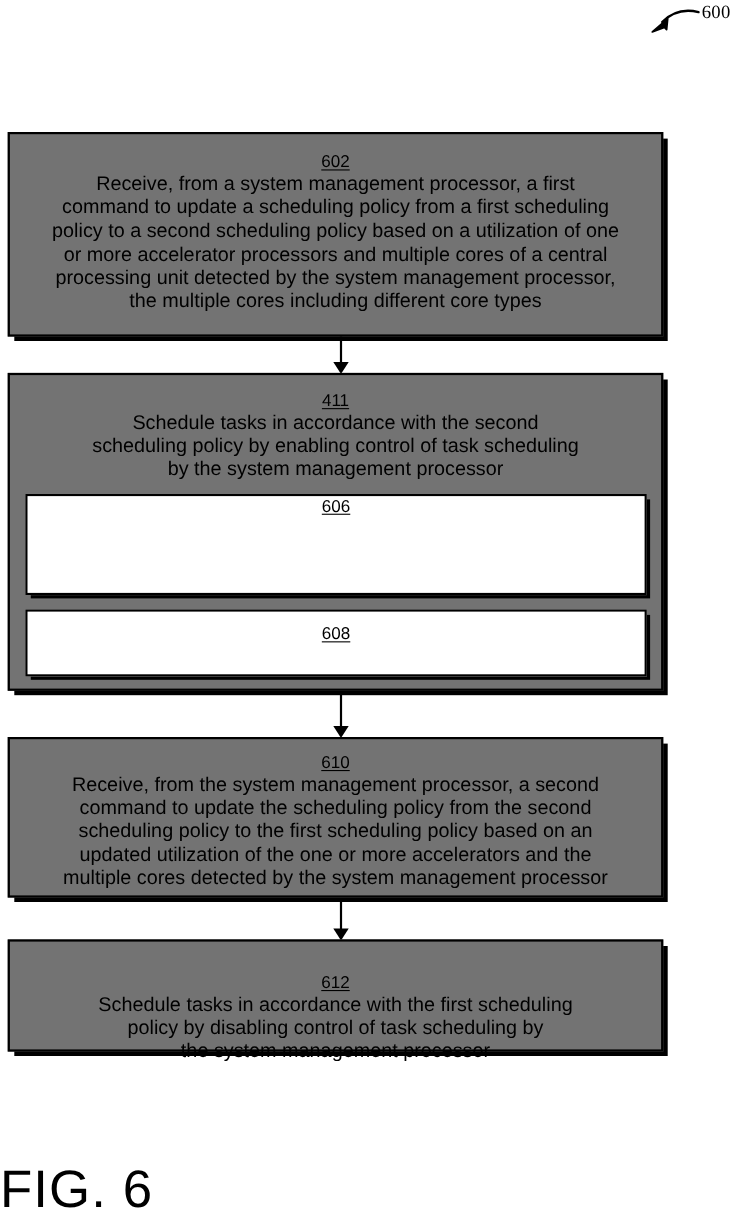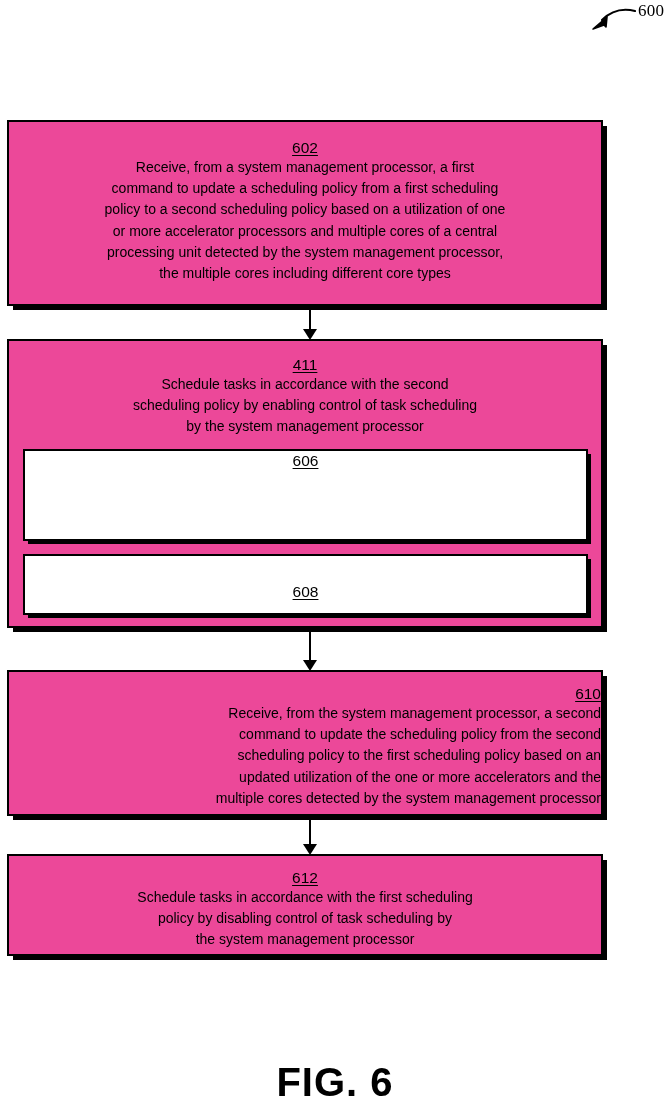--- a/index.html
+++ b/index.html
@@ -45,21 +45,21 @@
     position: absolute;
     left: 0;
     top: 0;
     width: 670px;
     height: 1010px;
   }
 
   .node {
     position: absolute;
     box-sizing: border-box;
-    background: #ec4899;
+    background: #737373;
     border: 2px solid #000000;
     box-shadow: 5px 5px 0 -1px #000000;
     text-align: center;
   }
 
   .node-inner {
     position: absolute;
     box-sizing: border-box;
     background: #ffffff;
     border: 2px solid #000000;
@@ -72,34 +72,34 @@
     font-size: 15.5px;
     line-height: 19px;
     text-decoration: underline;
     text-underline-offset: 2px;
     margin: 0;
     padding: 0;
   }
 
   .step-text {
     display: block;
-    font-size: 14px;
+    font-size: 18px;
     line-height: 21.2px;
     white-space: pre-line;
     margin: 0;
     padding: 0;
   }
 
   
   #node-602 { left: 7px;  top: 120px; width: 596px; height: 186px; padding-top: 16px; }
   #node-604 { left: 7px;  top: 339px; width: 596px; height: 289px; padding-top: 14px; }
   #node-606 { left: 14px; top: 108px; width: 565px; height: 92px;  }
-  #node-608 { left: 14px; top: 213px; width: 565px; height: 61px;  padding-top: 26px; }
-  #node-610 { left: 7px;  top: 670px; width: 596px; height: 146px; padding-top: 12px; text-align: right; }
-  #node-612 { left: 7px;  top: 854px; width: 596px; height: 102px; padding-top: 12px; }
+  #node-608 { left: 14px; top: 213px; width: 565px; height: 61px;  padding-top: 11px; }
+  #node-610 { left: 7px;  top: 670px; width: 596px; height: 146px; padding-top: 12px; }
+  #node-612 { left: 7px;  top: 854px; width: 596px; height: 102px; padding-top: 28px; }
 
   
   .connector {
     position: absolute;
     left: 303px;
     width: 15px;
   }
   .connector .shaft {
     position: absolute;
     left: 6px;
@@ -128,23 +128,23 @@
   #conn-3 { top: 817px; height: 38px; }
   #conn-3 .shaft { height: 28px; }
   #conn-3 .head  { top: 27px; }
 
   
   #fig-caption {
     position: absolute;
     left: 0;
     top: 1058px;
     width: 670px;
-    text-align: center;
-    font-size: 40px;
-    font-weight: bold;
+    text-align: left;
+    font-size: 48px;
+    font-weight: normal;
     letter-spacing: 1px;
     line-height: 48px;
   }
 </style>
 </head>
 <body>
 
 <div id="ref-600">
   <svg width="85" height="46" viewBox="0 0 85 46">
     <path d="M50 11 C 38 8, 26 11, 17 20" stroke="#000000" stroke-width="2.2" fill="none" stroke-linecap="round"></path>

